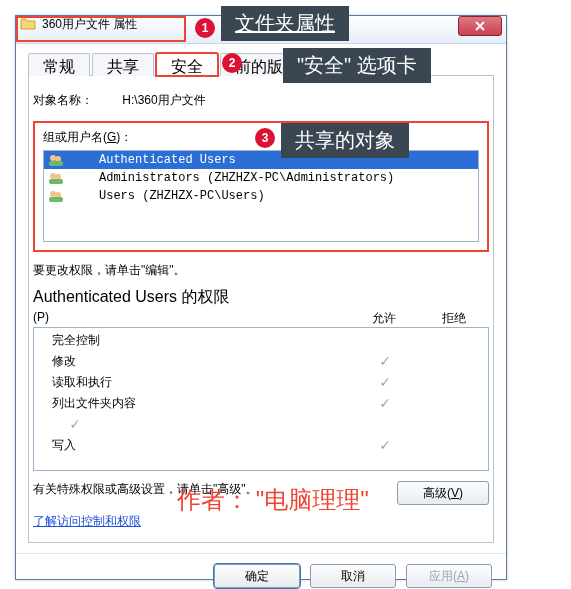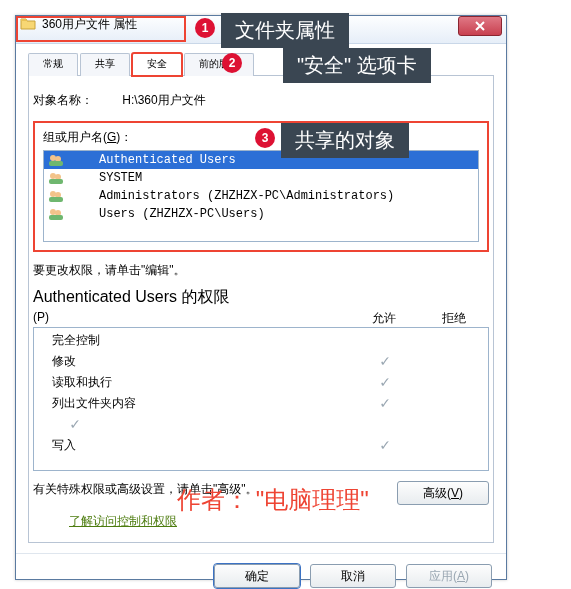--- a/index.html
+++ b/index.html
@@ -9,21 +9,21 @@
 
 .titlebar { height: 28px; background: linear-gradient(#fdfeff, #e6eef8); display: flex; padding: 0 4px; border-bottom: 1px solid #c9d7e8; position: relative; }
 .titlebar .folder-icon { width: 16px; height: 14px; margin-right: 6px; }
 .titlebar .title { flex: 1; font-size: 12px; color: #000; }
 .titlebar .close-btn { width: 44px; height: 20px; background: linear-gradient(#e07885,#c8404f); border: 1px solid #8a2530; border-radius: 3px; display: flex; align-items: center; justify-content: center; color: #fff; font-weight: bold; font-size: 12px; }
 .titlebar .title-highlight { position: absolute; left: 0; top: 0; height: 26px; border: 2px solid #e43; min-width: 170px; pointer-events: none; }
 
 .body { padding: 8px 12px 10px; }
 
 .tabs { display: flex; border-bottom: 1px solid #b8c4d4; position: relative; height: 24px; }
-.tab { padding: 3px 14px 3px; border: 1px solid #b8c4d4; border-bottom: none; background: #f4f6fa; margin-right: 2px; border-radius: 2px 2px 0 0; cursor: pointer; font-size: 10px; position: relative; top: 1px; }
+.tab { padding: 3px 14px 3px; border: 1px solid #b8c4d4; border-bottom: none; background: #f4f6fa; margin-right: 2px; border-radius: 2px 2px 0 0; cursor: pointer; font-size: 16px; position: relative; top: 1px; }
 .tab.active { background: #fff; border-bottom: 1px solid #fff; }
 .tab.highlight { outline: 2px solid #e43; outline-offset: -1px; }
 
 .tab-content { border: 1px solid #b8c4d4; border-top: none; padding: 10px 4px 12px; background: #fff; }
 
 .obj-row { margin: 6px 0 12px; font-size: 12px; }
 .obj-row .lbl { display: inline-block; width: 86px; }
 
 .group-box { border: 2px solid #e43; padding: 6px 8px 8px; margin-bottom: 8px; position: relative; }
 .group-label { font-size: 12px; margin-bottom: 4px; }
@@ -45,21 +45,21 @@
 .perm-header .col { width: 70px; text-align: center; }
 
 .perm-list { border: 1px solid #9db4cc; background: #fff; height: 144px; overflow-y: scroll; padding: 4px 0; }
 .perm-row { display: flex; align-items: flex-start; height: 21px; padding: 0 10px; font-size: 12px; }
 .perm-row .pname { flex: 1; padding-left: 8px; }
 .perm-row .pcol { width: 62px; text-align: center; color: #9aa7b2; font-size: 14px; }
 
 .adv-row { display: flex; align-items: flex-start; justify-content: space-between; margin: 10px 0 6px; gap: 10px; }
 .adv-row .atext { font-size: 12px; flex: 1; }
 
-.link { color: #4d7c0f; text-decoration: underline; cursor: pointer; font-size: 12px; margin-left: 36px; }
+.link { color: #1d4ed8; text-decoration: underline; cursor: pointer; font-size: 12px; }
 
 .dlg-buttons { display: flex; justify-content: flex-end; gap: 10px; padding: 10px 14px; border-top: 1px solid #dfe6ee; }
 .dlg-buttons .btn { min-width: 86px; }
 .dlg-buttons .btn.primary { outline: 1px solid #3b72c4; }
 .btn.disabled { color: #9aa7b2; }
 
 
 .anno-badge { position: absolute; width: 20px; height: 20px; background: #d13; color: #fff; border-radius: 50%; display: flex; align-items: center; justify-content: center; font-size: 12px; font-weight: bold; z-index: 50; }
 .anno-label { position: absolute; background: #3a4652; color: #fff; font-size: 20px; padding: 4px 14px; z-index: 50; white-space: nowrap; }
 .author { position: absolute; color: #e43; font-size: 24px; font-weight: 500; z-index: 40; }
@@ -114,30 +114,20 @@
         <div class="user-list">
           <div class="user-item selected">
             <span class="uicon">
                 <svg viewBox="0 0 16 14">
                   <circle cx="5" cy="5" r="3" fill="#f2c38a"></circle>
                   <circle cx="10" cy="6" r="3" fill="#f2c38a"></circle>
                   <rect x="1" y="8" width="14" height="5" rx="2" fill="#6fb76f"></rect>
                 </svg>
               </span>
             <span>Authenticated Users</span>
-          </div>
-          <div class="user-item">
-            <span class="uicon">
-                <svg viewBox="0 0 16 14">
-                  <circle cx="5" cy="5" r="3" fill="#f2c38a"></circle>
-                  <circle cx="10" cy="6" r="3" fill="#f2c38a"></circle>
-                  <rect x="1" y="8" width="14" height="5" rx="2" fill="#6fb76f"></rect>
-                </svg>
-              </span>
-            <span>SYSTEM</span>
           </div>
           <div class="user-item">
             <span class="uicon">
                 <svg viewBox="0 0 16 14">
                   <circle cx="5" cy="5" r="3" fill="#f2c38a"></circle>
                   <circle cx="10" cy="6" r="3" fill="#f2c38a"></circle>
                   <rect x="1" y="8" width="14" height="5" rx="2" fill="#6fb76f"></rect>
                 </svg>
               </span>
             <span>Administrators (ZHZHZX-PC\Administrators)</span>
@@ -218,21 +208,21 @@
     <button class="btn primary">确定</button>
     <button class="btn">取消</button>
     <button class="btn disabled">
       <span>应用(</span><span class="u">A</span><span>)</span>
     </button>
   </div>
 
 </div>
 
 <div class="anno-badge" style="left:195px; top:18px;">1</div>
-<div class="anno-label" style="left:221px; top:13px;">文件夹属性</div>
+<div class="anno-label" style="left:221px; top:6px;text-decoration:underline;">文件夹属性</div>
 
 <div class="anno-badge" style="left:222px; top:53px;">2</div>
 <div class="anno-label" style="left:283px; top:48px;">"安全" 选项卡</div>
 
 <div class="anno-badge" style="left:255px; top:128px;">3</div>
 <div class="anno-label" style="left:281px; top:123px;text-align:right;">共享的对象</div>
 
 <div class="author" style="left:177px; top:484px;">作者： "电脑理理"</div>
 
 </body></html>

